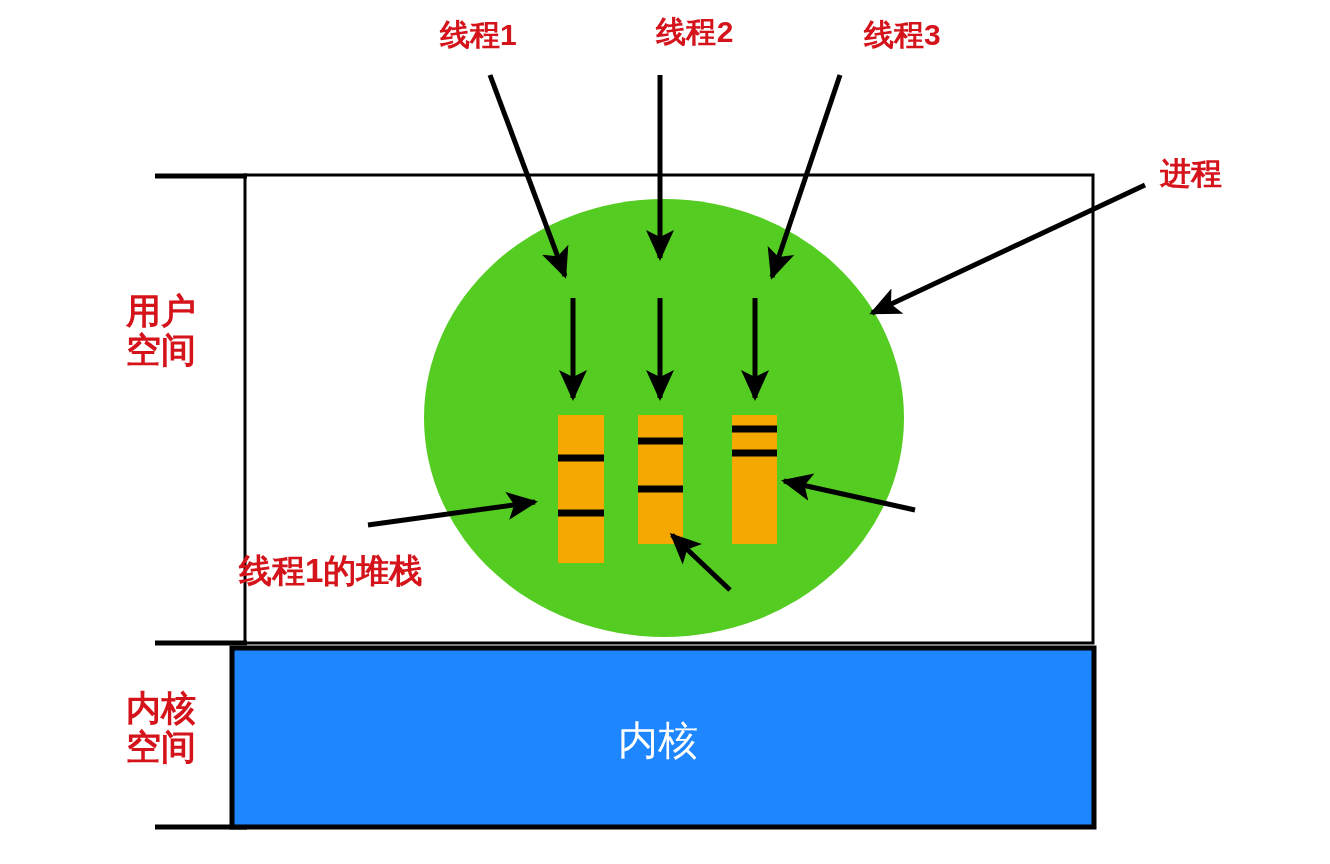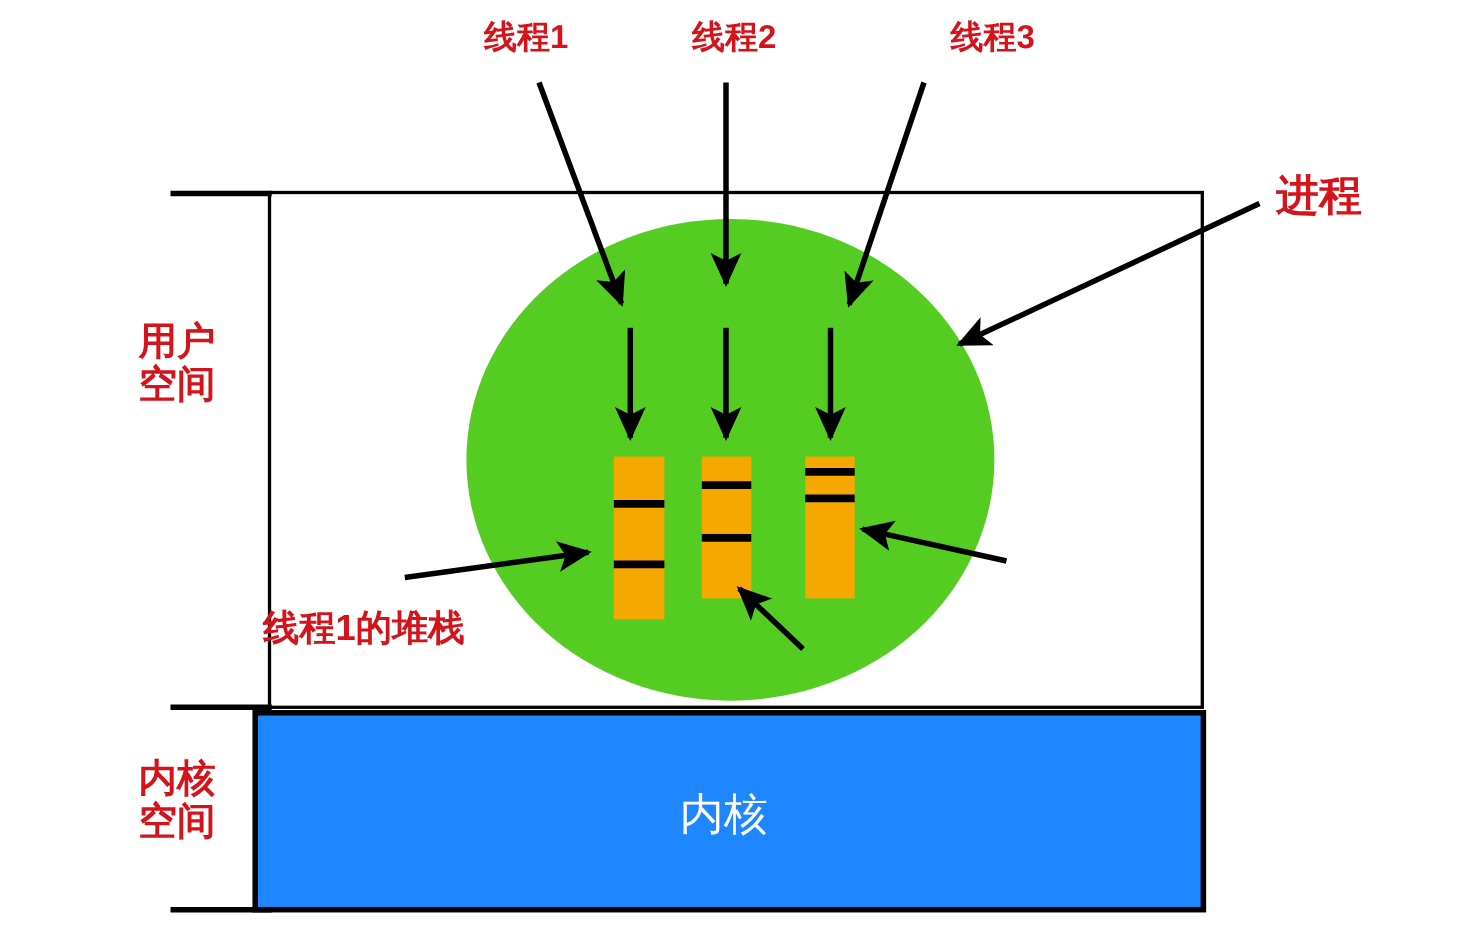--- a/index.html
+++ b/index.html
@@ -26,21 +26,21 @@
   }
   .lbl {
     position: absolute;
     color: #d5131b;
     font-weight: bold;
     line-height: 1.12;
     white-space: pre;
     letter-spacing: 0px;
   }
   .lbl-thread { font-size: 30px; margin-left: 44px; }
-  .lbl-process { font-size: 39px; }
+  .lbl-process { font-size: 31px; }
   .lbl-space { font-size: 35px; text-align: right; }
   .lbl-stack { font-size: 33px; }
   .kernel-text {
     position: absolute;
     color: #ffffff;
     font-size: 40px;
     font-weight: normal;
     white-space: pre;
   }
 </style>
@@ -96,21 +96,21 @@
     <line x1="1145" y1="185" x2="872" y2="313" stroke="#000000" stroke-width="5" marker-end="url(#ah)"></line>
 
     <line x1="368" y1="525" x2="535" y2="502" stroke="#000000" stroke-width="5" marker-end="url(#ah)"></line>
 
     <line x1="730" y1="590" x2="672" y2="535" stroke="#000000" stroke-width="5" marker-end="url(#ah)"></line>
 
     <line x1="915" y1="510" x2="784" y2="481" stroke="#000000" stroke-width="5" marker-end="url(#ah)"></line>
   </svg>
 
   <div class="lbl lbl-thread" style="left:396px; top:18px;">线程1</div>
-  <div class="lbl lbl-thread" style="left:585px; top:18px;">线程2</div>
+  <div class="lbl lbl-thread" style="left:612px; top:18px;font-family:Liberation Mono, monospace;">线程2</div>
   <div class="lbl lbl-thread" style="left:820px; top:18px;">线程3</div>
 
   <div class="lbl lbl-process" style="left:1160px; top:157px;">进程</div>
 
   <div class="lbl lbl-space" style="left:126px; top:291px;">用户
 空间</div>
 
   <div class="lbl lbl-space" style="left:126px; top:688px;">内核
 空间</div>
 

